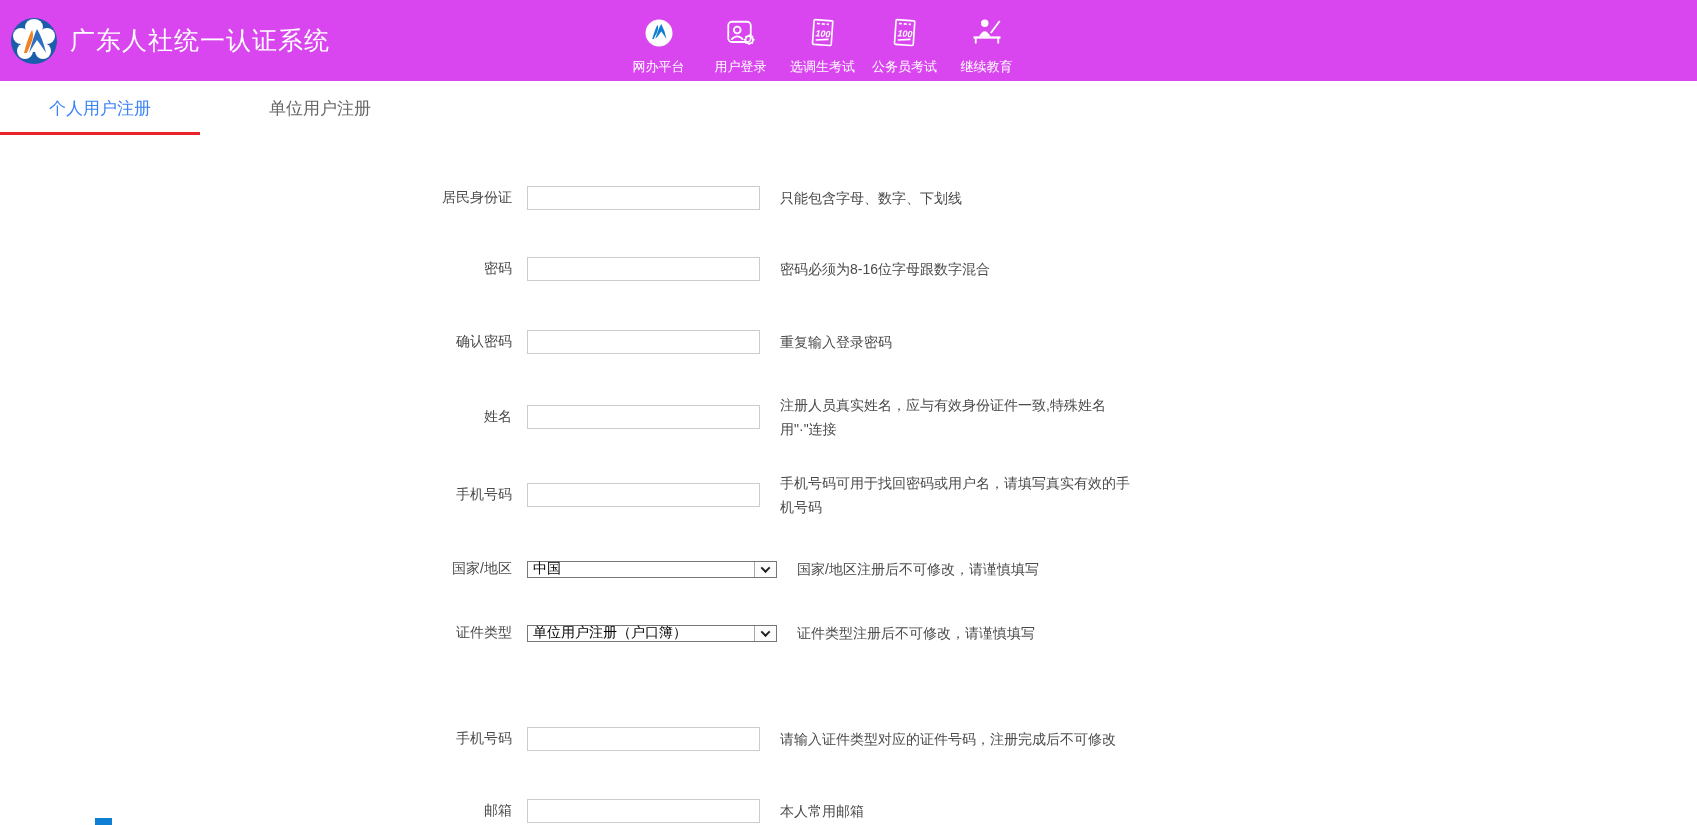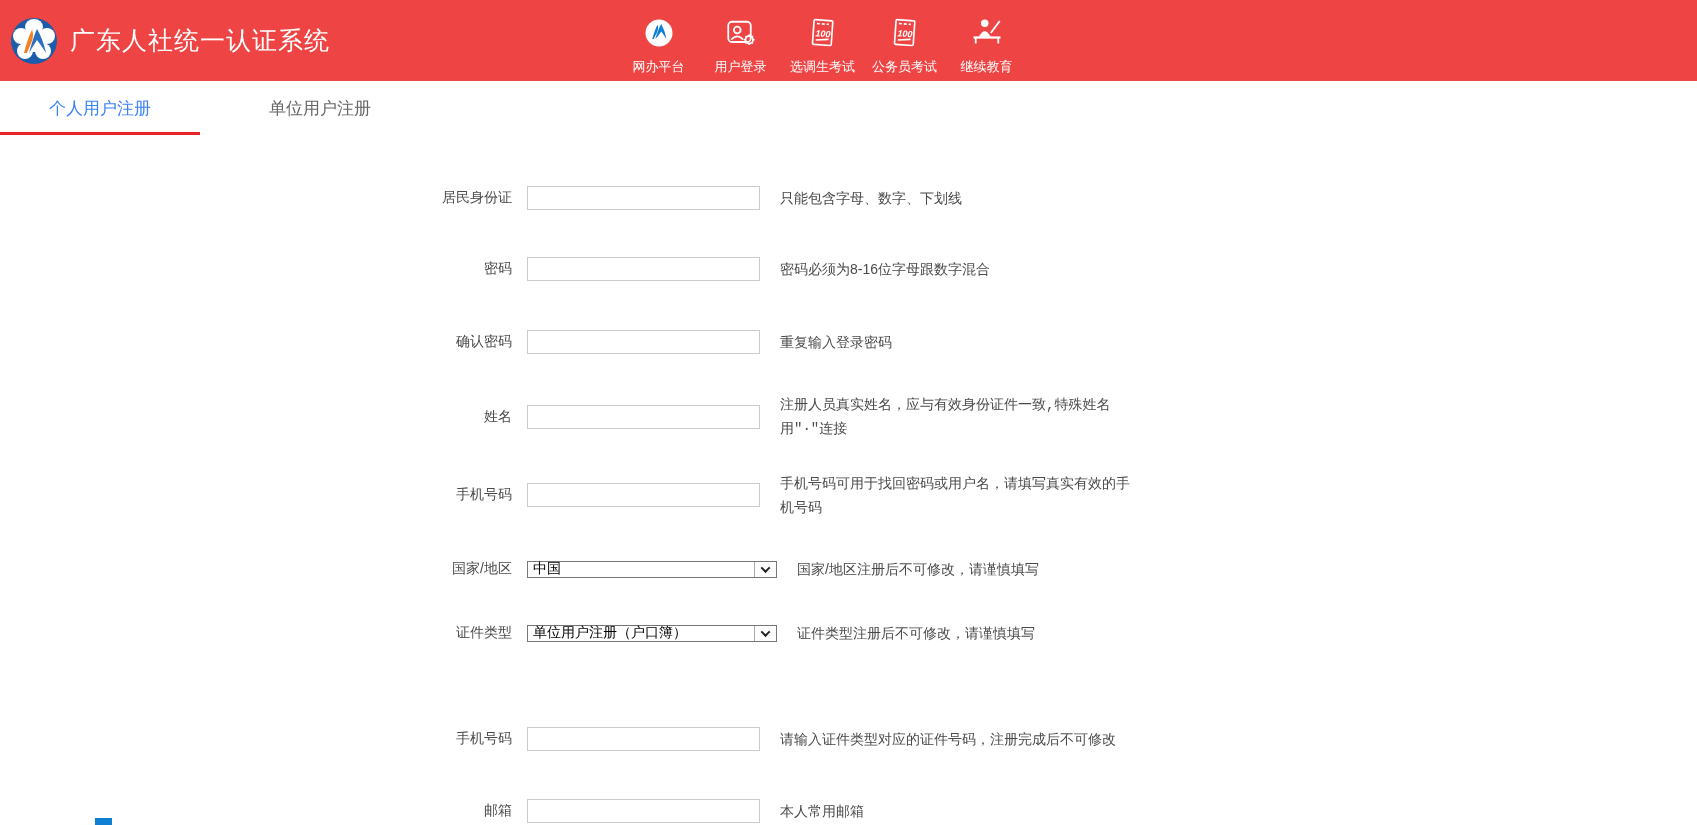--- a/index.html
+++ b/index.html
@@ -4,21 +4,21 @@
 <style>
   * { margin:0; padding:0; box-sizing:border-box; }
   html,body { background:#fff; }
   body {
     width:1697px; height:825px; position:relative; overflow:hidden;
     font-family:"Liberation Sans","DejaVu Sans",sans-serif; color:#333;
   }
 
   
   .header {
-    height:81px; background:#ef4444; position:relative;
+    height:81px; background:#d946ef; position:relative;
     display:flex; align-items:center;
   }
   .brand { position:absolute; left:10px; top:0; height:81px; display:flex; align-items:center; cursor:pointer; }
   .brand-logo { width:48px; height:48px; margin-right:12px; }
   .brand-title { color:#fff; font-size:25px; letter-spacing:1px; }
 
   .topnav {
     margin:0 auto; transform:translateX(-26px);
     display:flex; align-items:flex-start;
   }
@@ -187,21 +187,21 @@
     <input class="text-input" type="password" value="" style="">
     <div class="hint">密码必须为8-16位字母跟数字混合</div>
   </div>
 
   <div class="row" style="margin-bottom:39px;margin-top:41px;">
     <div class="row-label">确认密码</div>
     <input class="text-input" type="password" value="" style="">
     <div class="hint">重复输入登录密码</div>
   </div>
 
-  <div class="row" style="margin-bottom:30px;font-family:Liberation Mono, monospace;">
+  <div class="row" style="margin-bottom:30px;">
     <div class="row-label">姓名</div>
     <input class="text-input" type="text" value="" style="">
     <div class="hint">注册人员真实姓名，应与有效身份证件一致,特殊姓名
 用"·"连接</div>
   </div>
 
   <div class="row" style="margin-bottom:38px;">
     <div class="row-label">手机号码</div>
     <input class="text-input" type="text" value="" style="">
     <div class="hint">手机号码可用于找回密码或用户名，请填写真实有效的手

